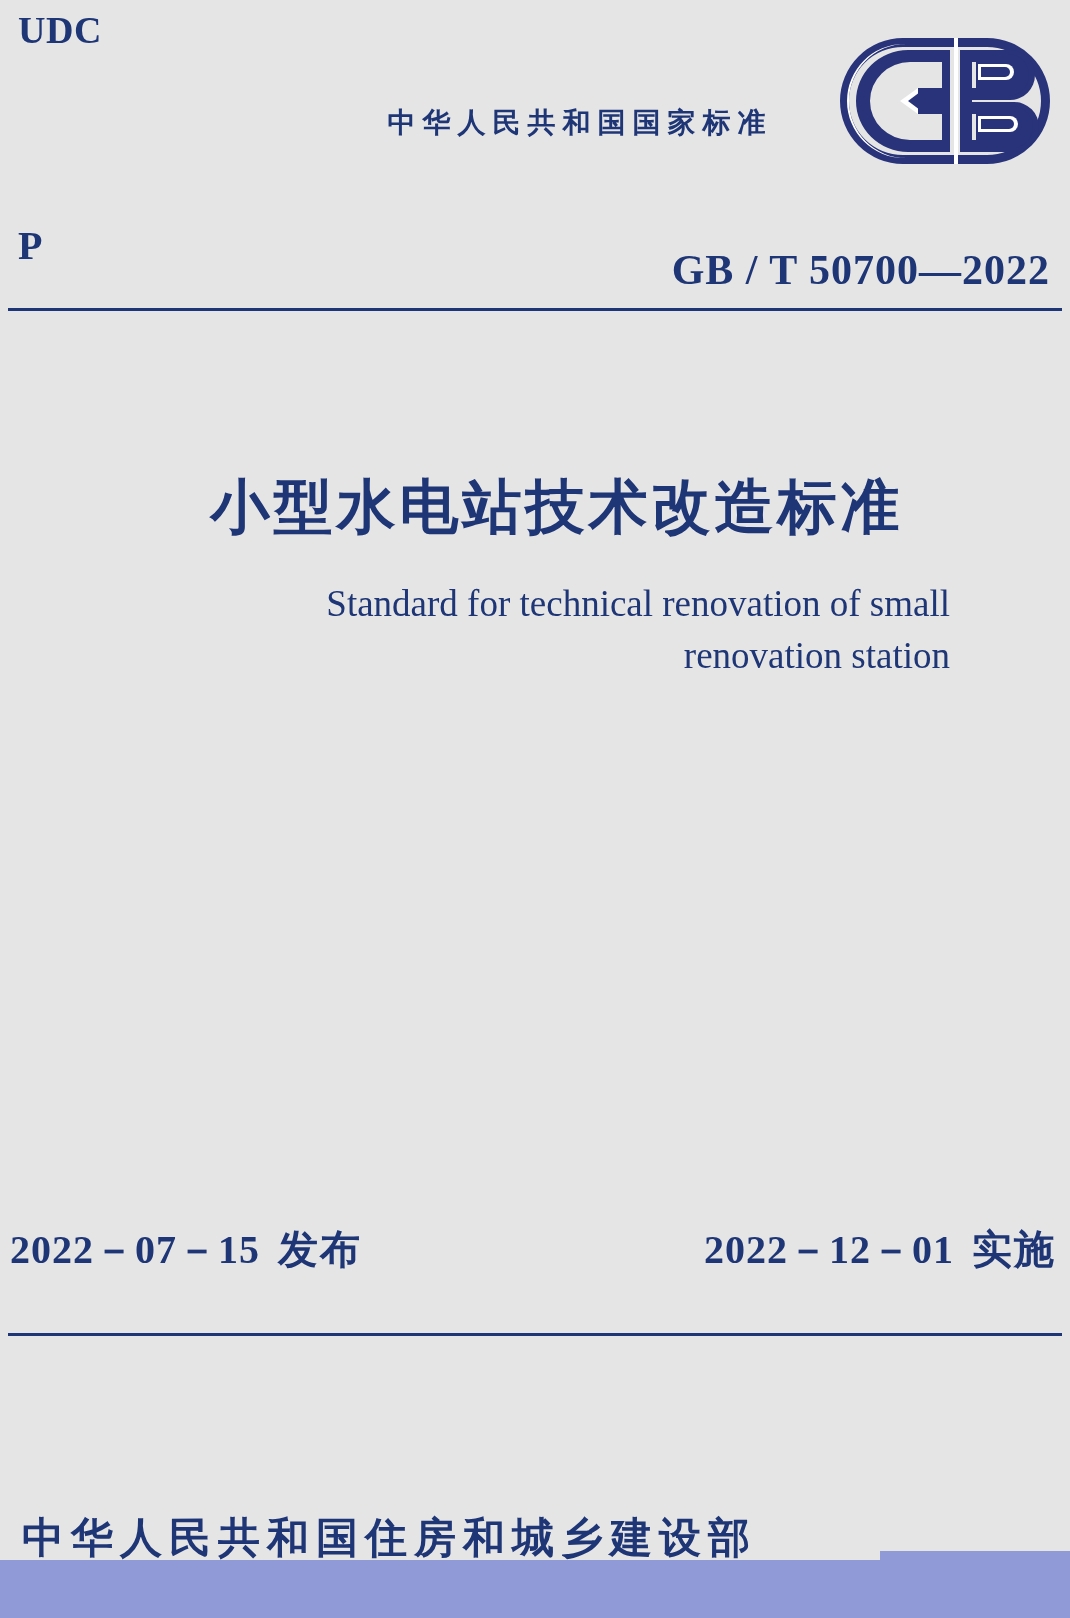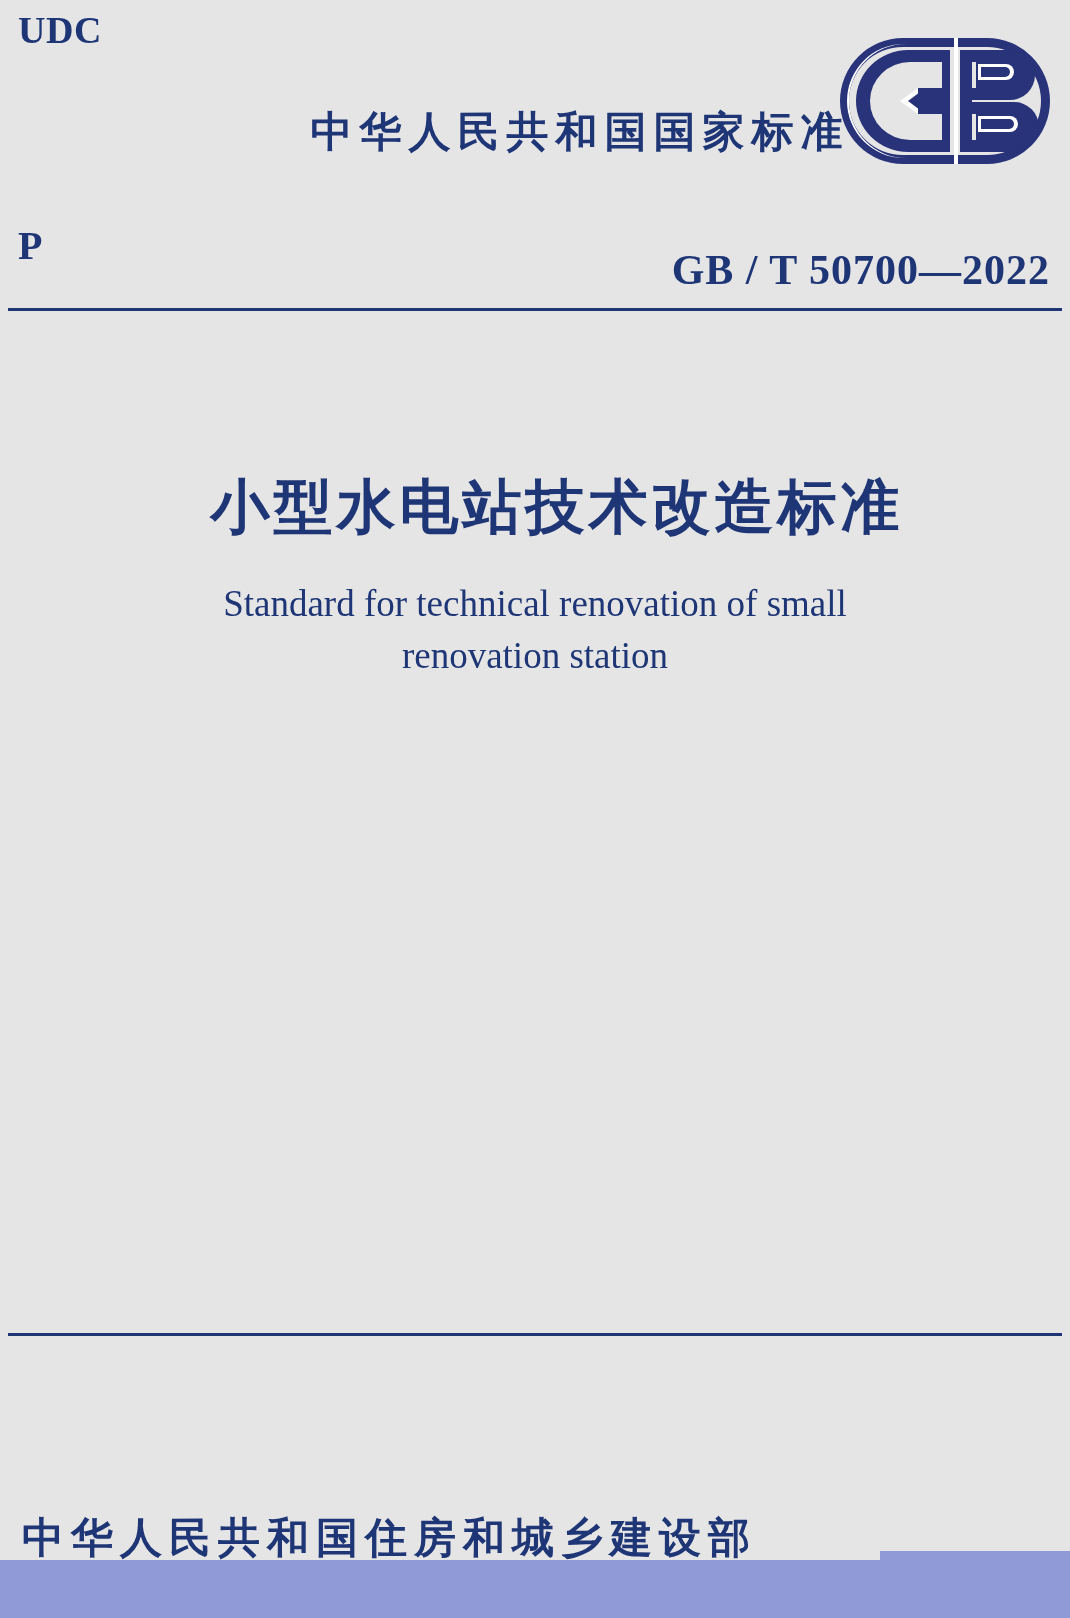--- a/index.html
+++ b/index.html
@@ -34,21 +34,21 @@
     color: #1e3576;
     font-family: "Liberation Serif", "DejaVu Serif", serif;
   }
 
   .nat-std {
     position: absolute;
     left: 0;
     right: 0;
     top: 104px;
     text-align: center;
-    font-size: 42px;
+    font-size: 28px;
     font-weight: bold;
     letter-spacing: 7px;
     color: #1e3576;
     font-family: "DejaVu Sans", "Liberation Sans", sans-serif;
     padding-left: 90px;
     box-sizing: border-box;
   }
 
   
   .gb-logo {
@@ -105,21 +105,21 @@
     color: #1e3576;
     font-family: "DejaVu Sans", "Liberation Sans", sans-serif;
     padding-left: 44px;
   }
 
   .title-en {
     position: absolute;
     left: 120px;
     right: 120px;
     top: 578px;
-    text-align: center;
+    text-align: right;
     font-size: 37px;
     line-height: 52px;
     color: #1e3576;
     font-family: "Liberation Serif", "DejaVu Serif", serif;
   }
 
   
   .dates {
     position: absolute;
     left: 10px;
@@ -239,20 +239,28 @@
   <div class="std-number">GB / T  50700—2022</div>
 
   <div class="rule rule-top"></div>
 
   <div class="title-cn">小型水电站技术改造标准</div>
   <div class="title-en">
     <div>Standard for technical renovation of small</div>
     <div>renovation station</div>
   </div>
 
+  <div class="dates">
+    <div class="date-item">
+      <span>2022－07－15</span><span class="verb">发布</span>
+    </div>
+    <div class="date-item">
+      <span>2022－12－01</span><span class="verb">实施</span>
+    </div>
+  </div>
 
   <div class="rule rule-bottom"></div>
 
   <div class="issuers">
     <div class="issuer-line">中华人民共和国住房和城乡建设部</div>
     <div class="issuer-line">国家市场监督管理总局</div>
   </div>
 
   <div class="overlay-bar-right"></div>
   <div class="overlay-bar"></div>

